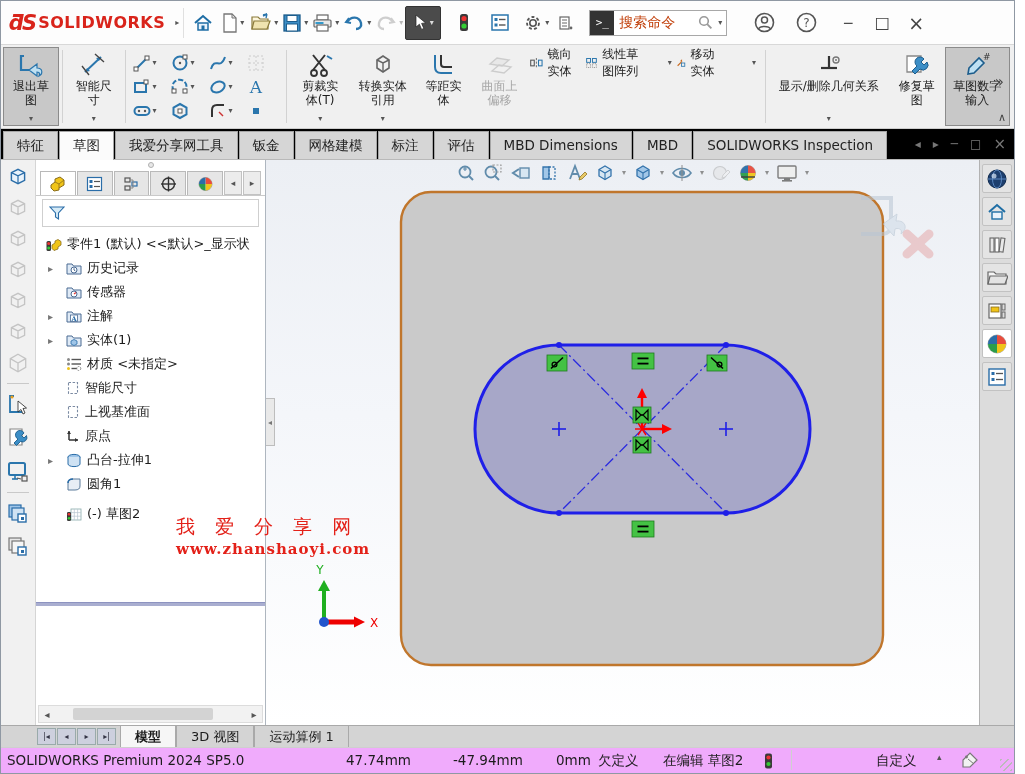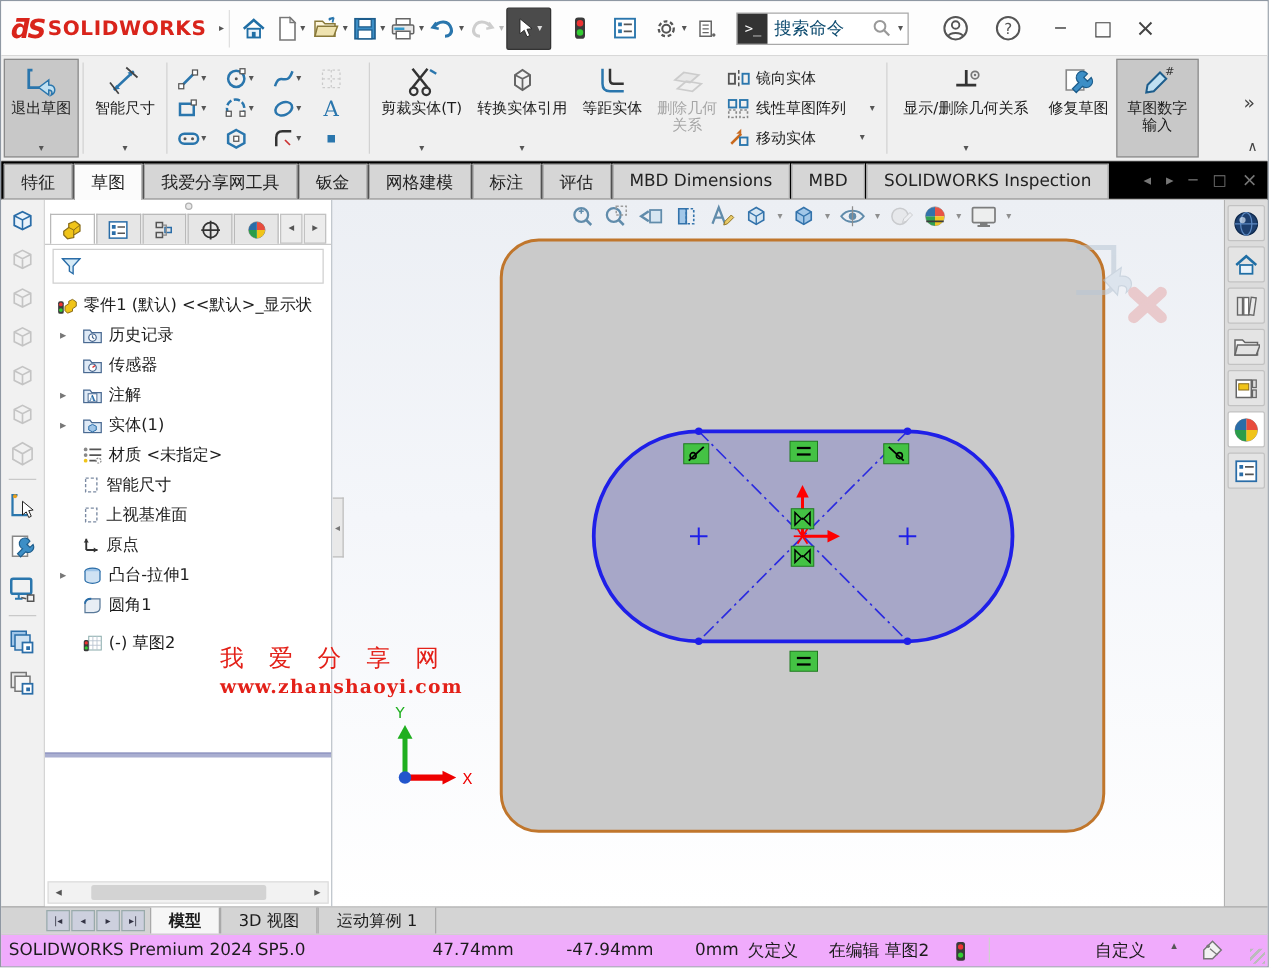--- a/index.html
+++ b/index.html
@@ -11,36 +11,36 @@
   
   .titlebar{height:44px;background:#fdfdfd;border-bottom:1px solid #d8d8d8;display:flex;align-items:center;padding:0 8px;flex:0 0 auto}
   .logo{display:flex;align-items:center;gap:3px;margin-right:10px}
   .logo .ds{color:#d9241b;font-size:21px;font-weight:bold;font-style:italic;letter-spacing:-2px}
   .logo .sw{color:#d9241b;font-size:16px;font-weight:bold;letter-spacing:.5px}
   .tbtn{height:32px;min-width:30px;display:flex;align-items:center;justify-content:center;gap:2px;border-radius:2px;padding:0 2px}
   .tsep{width:1px;height:30px;background:#e0e0e0;margin:0 4px}
   .cursorbtn{background:#4b4b4b;border:1px solid #333;height:34px;width:36px}
   .searchbox{display:flex;align-items:center;border:1px solid #a8a8a8;background:#fff;height:26px;width:138px;margin:0 8px;padding-right:4px;gap:5px}
   .searchbox .term{width:24px;height:24px;background:#333;color:#fff;font-size:11px;display:flex;align-items:center;justify-content:center;font-family:"DejaVu Sans Mono",monospace}
-  .searchbox .ph{color:#0c4a6e;font-size:14px;flex:1}
+  .searchbox .ph{color:#c2410c;font-size:14px;flex:1}
   .winbtn{width:34px;height:30px;display:flex;align-items:center;justify-content:center;color:#444;font-size:14px}
 
   
   .ribbon{height:84px;background:#f0f0f0;border-bottom:1px solid #cdcdcd;display:flex;align-items:stretch;padding:2px 4px 2px 2px;position:relative;flex:0 0 auto}
   .rsep{width:1px;background:#d2d2d2;margin:3px 3px}
   .rbtn{display:flex;flex-direction:column;align-items:center;justify-content:flex-start;padding:3px 5px 1px;min-width:56px;text-align:center;border:1px solid transparent}
   .rbtn .ricon{height:28px;display:flex;align-items:center;justify-content:center}
   .rbtn .rlbl{font-size:12px;line-height:14px;white-space:pre-line}
   .rbtn .dd{margin-top:auto;padding-bottom:1px}
   .rbtn.pressed{background:#c8c8c8;border:1px solid #8b8b8b}
   .rbtn.disabled{color:#a6a6a6}
   .egrid{display:flex;flex-direction:column;justify-content:space-between;padding:4px 2px}
   .erow{display:flex;align-items:center;gap:1px}
   .ecell{display:flex;align-items:center;width:37px;height:24px;gap:1px;justify-content:flex-start;padding-left:3px}
-  .stack3{display:flex;flex-direction:column;justify-content:flex-start;padding:4px 2px}
+  .stack3{display:flex;flex-direction:row;justify-content:flex-start;padding:4px 2px}
   .srow{display:flex;align-items:center;gap:5px;height:24px;font-size:12px;padding-right:4px}
   .rib-more{position:absolute;right:10px;top:28px;font-size:15px;color:#444}
   .rib-collapse{position:absolute;right:8px;bottom:4px;font-size:11px;color:#444}
 
   
   .tabrow{height:31px;background:#000000;display:flex;align-items:flex-end;padding:0 2px;border-bottom:1px solid #b9b9b9;flex:0 0 auto;position:relative}
   .ctab{padding:5px 13px 6px;background:#d6d6d6;border:1px solid #a6a6a6;border-bottom:none;margin-right:1px;font-size:13.5px;color:#222;height:28px}
   .ctab.active{background:#fbfbfb;font-weight:normal;position:relative;top:1px;height:29px}
   .tabwin{position:absolute;right:8px;top:6px;display:flex;gap:12px;color:#777;font-size:12px;align-items:center}
 
@@ -378,21 +378,21 @@
         </div>
       <div class="rlbl">等距实体</div>
     </div>
     <div class="rbtn disabled" style="max-width:60px">
       <div class="ricon">
           <svg width="26" height="26" viewBox="0 0 26 26" opacity=".4">
             <path d="M3,12 L10,6 L22,8 L15,14 Z" fill="#ddd" stroke="#999" stroke-width="1.4"></path>
             <path d="M5,19 L12,13 L24,15 L17,21 Z" fill="none" stroke="#999" stroke-width="1.4"></path>
           </svg>
         </div>
-      <div class="rlbl">删除几何关系</div>
+      <div class="rlbl">曲面上偏移</div>
     </div>
 
     <div class="stack3">
       <div class="srow">
         <svg width="18" height="16" viewBox="0 0 18 16">
             <rect x="1" y="4" width="5" height="8" fill="none" stroke="#555" stroke-width="1.5"></rect>
             <rect x="12" y="4" width="5" height="8" fill="none" stroke="#2a76ad" stroke-width="1.5"></rect>
             <line x1="9" y1="1" x2="9" y2="15" stroke="#555" stroke-width="1.2" stroke-dasharray="3 2"></line>
           </svg>
         <span>镜向实体</span>

